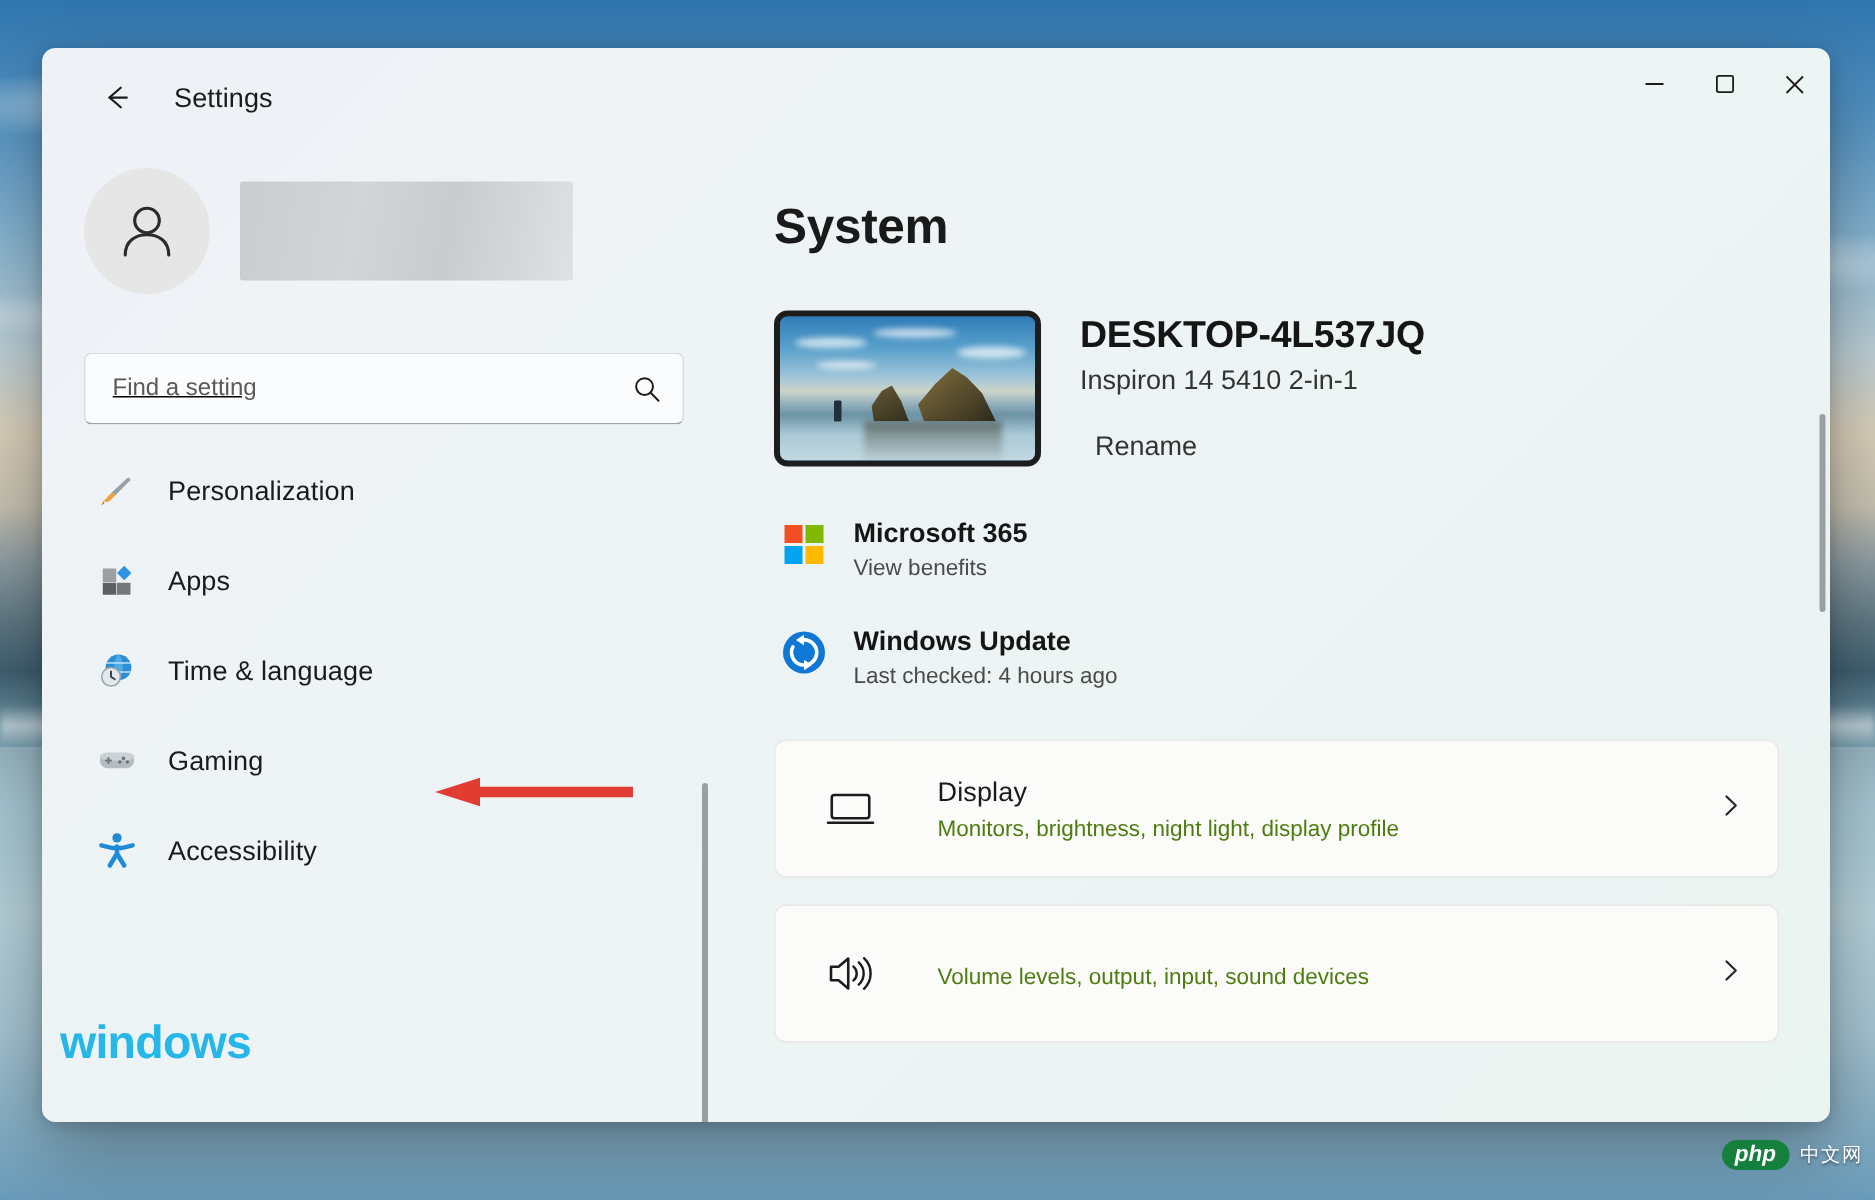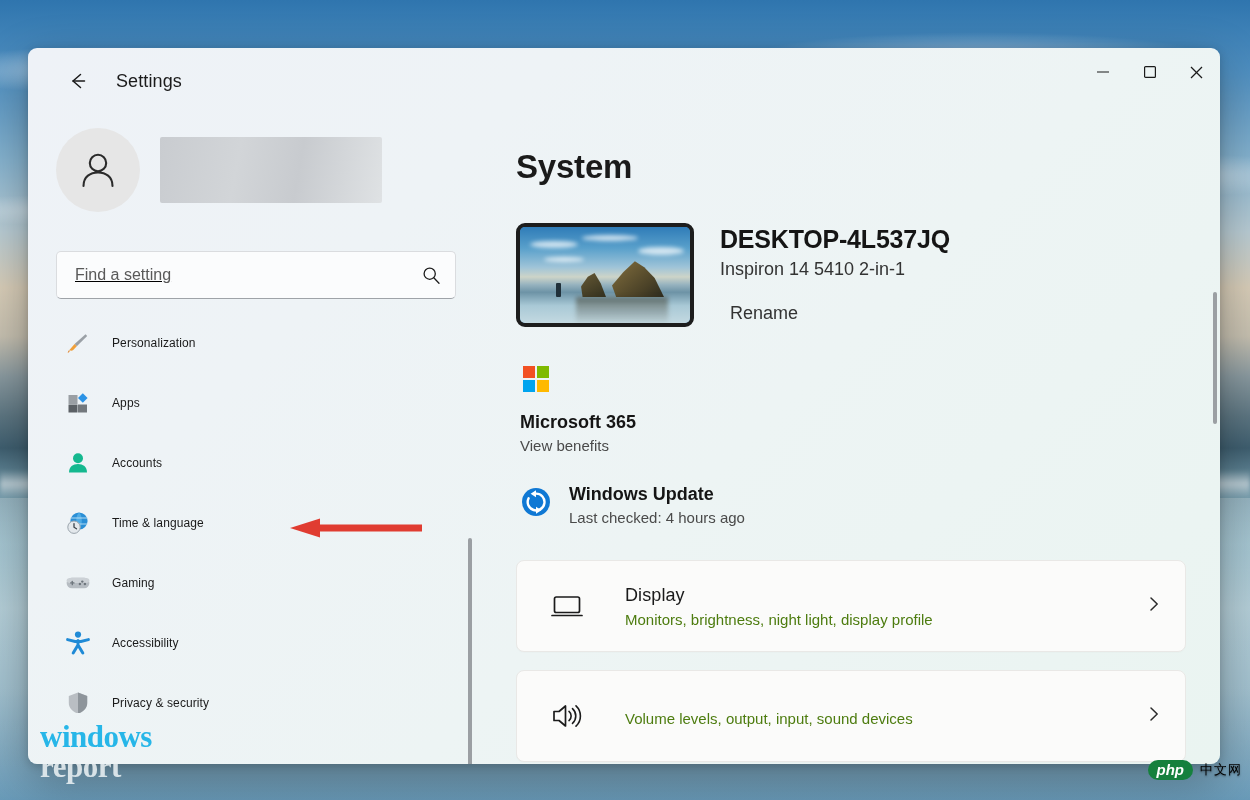--- a/index.html
+++ b/index.html
@@ -88,28 +88,27 @@
     left: 585px; top: 600px;
     width: 22px; height: 58px;
     background: #28323a;
     clip-path: polygon(38% 0%, 62% 0%, 70% 22%, 88% 42%, 74% 48%, 64% 36%, 66% 100%, 52% 100%, 48% 62%, 42% 100%, 28% 100%, 32% 36%, 20% 50%, 8% 42%, 28% 22%);
     opacity: .85;
   }
 
   
   .wm-winreport {
     position: absolute;
-    left: 40px; top: 722px;
+    left: 40px; top: 680px;
     font-size: 31px;
     font-weight: 700;
     letter-spacing: -0.5px;
     line-height: 30px;
     z-index: 40;
     pointer-events: none;
-    font-family: Liberation Serif, serif;
   }
   .wm-winreport .w1 { color: #27b6e8; display: block; }
   .wm-winreport .w2 { color: #eef4f6; display: block; opacity: .85; }
 
   .wm-php {
     position: absolute;
     right: 8px; bottom: 20px;
     z-index: 40;
     display: flex;
     align-items: center;
@@ -120,30 +119,30 @@
     background: #15803d;
     color: #ffffff;
     font-size: 15px;
     font-weight: 700;
     font-style: italic;
     padding: 1px 9px 2px;
     border-radius: 11px;
     line-height: 17px;
   }
   .wm-php .cn {
-    color: #000000;
+    color: #ffffff;
     font-size: 13px;
     letter-spacing: 1px;
     text-shadow: 0 1px 2px rgba(0,0,0,.45);
   }
 
   
   .window {
     position: absolute;
-    left: 28px; top: 48px;
+    left: 28px; top: 32px;
     width: 1192px; height: 716px;
     border-radius: 9px;
     background: linear-gradient(135deg, #eef2f7 0%, #eef3f6 28%, #edf4f4 58%, #eaf4f1 100%);
     box-shadow: 0 18px 50px rgba(0,0,0,.32), 0 2px 10px rgba(0,0,0,.18);
     overflow: hidden;
     display: flex;
     flex-direction: column;
   }
 
   
@@ -254,21 +253,21 @@
     border-radius: 5px;
     cursor: pointer;
     width: 420px;
   }
   .nav-icon {
     width: 28px; height: 28px;
     flex: 0 0 28px;
     display: flex; align-items: center; justify-content: center;
   }
   .nav-label {
-    font-size: 12px;
+    font-size: 18px;
     color: #1a1a1a;
     letter-spacing: .1px;
   }
 
   .sb-track-side {
     position: absolute;
     left: 440px; top: 424px;
     width: 4px; height: 246px;
     border-radius: 2px;
     background: #9b9fa3;
@@ -370,21 +369,21 @@
     gap: 0;
   }
   .service {
     display: flex;
     align-items: flex-start;
     gap: 17px;
     cursor: pointer;
     border-radius: 5px;
     padding: 4px 10px 4px 4px;
   }
-  .service.ms365 { width: 240px; flex-direction: column; }
+  .service.ms365 { width: 240px; }
   .service.onedrive { width: 230px; margin-left: -18px; }
   .svc-icon {
     width: 32px; height: 32px;
     flex: 0 0 32px;
     display: flex; align-items: center; justify-content: center;
     margin-top: 2px;
   }
   .svc-title {
     font-size: 18px;
     font-weight: 600;
@@ -541,29 +540,20 @@
             <svg width="26" height="26" viewBox="0 0 26 26">
               <rect x="3.5" y="5" width="9" height="9" fill="#9a9fa4"></rect>
               <rect x="3.5" y="14.5" width="9" height="8" fill="#5b6065"></rect>
               <rect x="13" y="14.5" width="9" height="8" fill="#73787d"></rect>
               <path d="M17.8 3.2 L22.6 8 L17.8 12.8 L13 8 Z" fill="#2b93e6"></path>
             </svg>
           </span>
           <span class="nav-label">Apps</span>
         </div>
 
-        <div class="nav-item">
-          <span class="nav-icon">
-            <svg width="26" height="26" viewBox="0 0 26 26">
-              <circle cx="13" cy="8.2" r="5" fill="#14b88f"></circle>
-              <path d="M4 22.5 C4 16.8 8 14 13 14 C18 14 22 16.8 22 22.5 Z" fill="#14b88f"></path>
-            </svg>
-          </span>
-          <span class="nav-label">Accounts</span>
-        </div>
 
         <div class="nav-item">
           <span class="nav-icon">
             <svg width="26" height="26" viewBox="0 0 26 26">
               <circle cx="14" cy="11" r="8.6" fill="#2a8fd6"></circle>
               <path d="M14 2.4 C10.5 5 10 17 14 19.6 C17.5 17 18 5 14 2.4 Z" fill="#57b2e8" opacity=".8"></path>
               <path d="M5.6 8 H22.4 M5.6 14 H22.4" stroke="#bfe2f5" stroke-width=".9" fill="none"></path>
               <circle cx="9" cy="17.2" r="6.2" fill="#e3e8ec" stroke="#9aa4ac" stroke-width="1"></circle>
               <path d="M9 13.6 V17.2 L11.5 18.8" fill="none" stroke="#3a4249" stroke-width="1.3" stroke-linecap="round"></path>
             </svg>
@@ -590,29 +580,20 @@
           <span class="nav-icon">
             <svg width="26" height="26" viewBox="0 0 26 26">
               <circle cx="13" cy="4.6" r="3.1" fill="#1f8ad6"></circle>
               <path d="M2.6 9.6 L10 11.4 L16 11.4 L23.4 9.6" stroke="#1f8ad6" stroke-width="3" fill="none" stroke-linecap="round"></path>
               <path d="M13 10.4 L13 15.4 M13 15 L8.2 23 M13 15 L17.8 23" stroke="#1f8ad6" stroke-width="3" fill="none" stroke-linecap="round"></path>
             </svg>
           </span>
           <span class="nav-label">Accessibility</span>
         </div>
 
-        <div class="nav-item">
-          <span class="nav-icon">
-            <svg width="26" height="26" viewBox="0 0 26 26">
-              <path d="M13 2.4 L22.2 6 V13 C22.2 18.4 18 22 13 23.6 C8 22 3.8 18.4 3.8 13 V6 Z" fill="#b9bec3"></path>
-              <path d="M13 2.4 L22.2 6 V13 C22.2 18.4 18 22 13 23.6 Z" fill="#8e959b"></path>
-            </svg>
-          </span>
-          <span class="nav-label">Privacy &amp; security</span>
-        </div>
 
       </div>
 
       <div class="sb-track-side"></div>
     </div>
 
     <div class="main">
 
       <div class="page-title">System</div>
 

